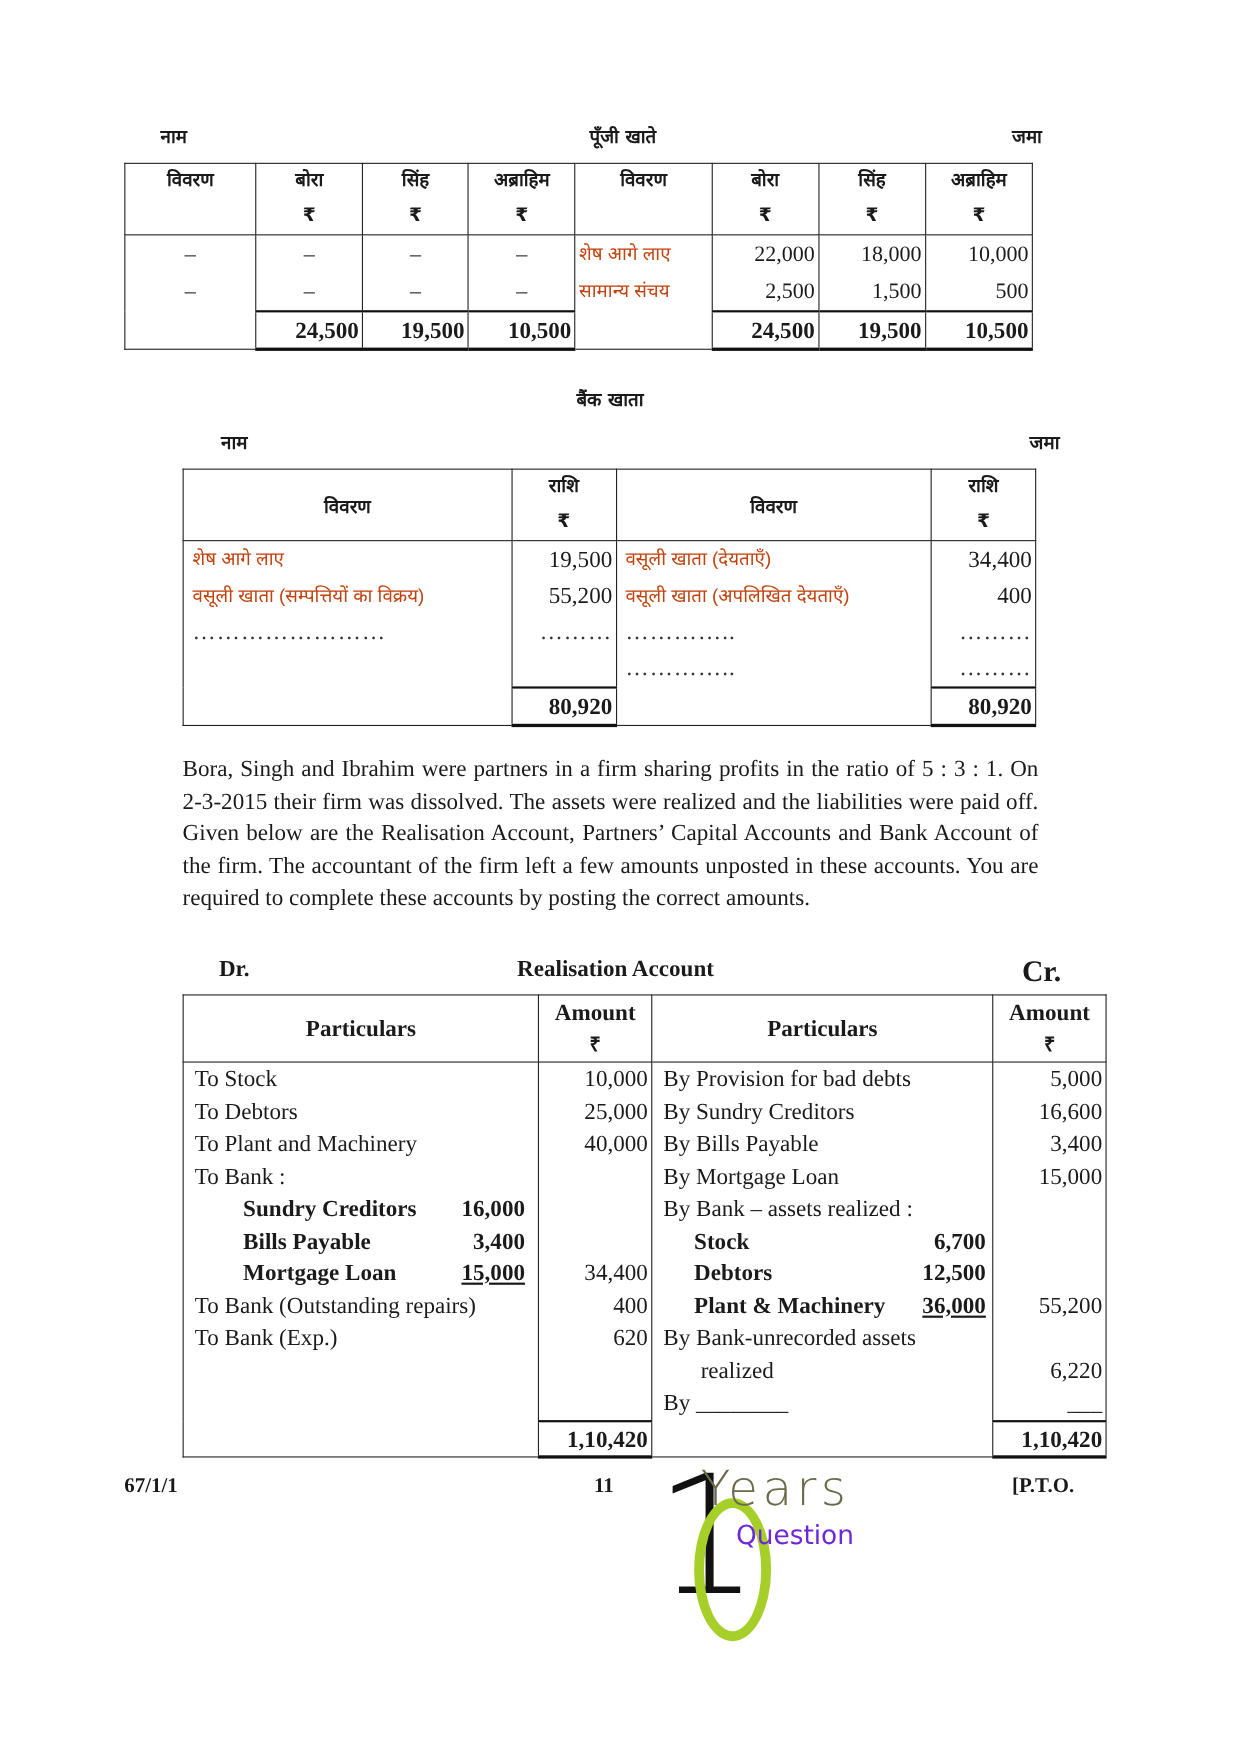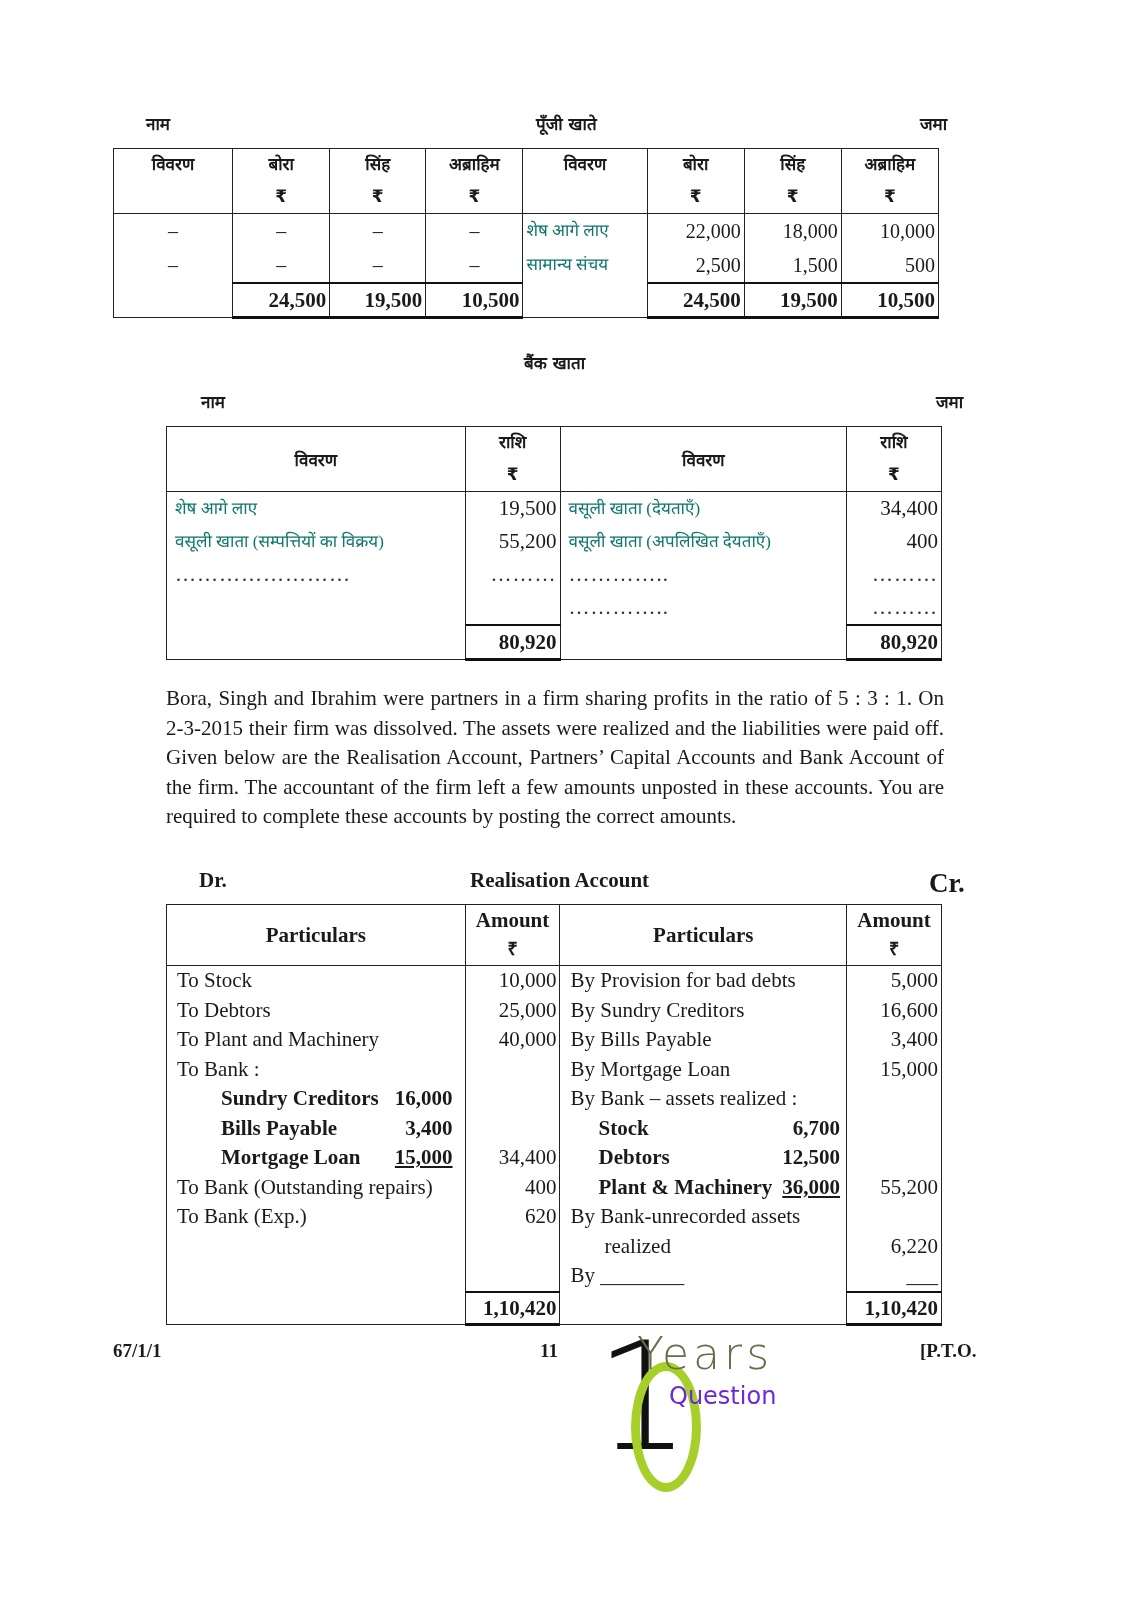--- a/index.html
+++ b/index.html
@@ -20,21 +20,21 @@
   .capital th .l1 { height: 32px; line-height: 30px; }
   .capital th .l2 { height: 30px; line-height: 30px; }
   .capital .body-row td { height: 68px; }
   .capital .total-row td { height: 32px; line-height: 32px; font-weight: bold; font-size: 21px; }
   .capital .row-line { height: 34px; line-height: 34px; }
   .center { text-align: center; }
   .total-top { border-top: 2px solid #111; border-bottom: 3px solid #111; text-align: right; }
   .bank th { font-family: "DejaVu Sans", sans-serif; font-size: 17px; height: 64px; }
   .bank td { font-size: 21px; }
   .line { height: 33px; line-height: 33px; }
-  .deva-text { font-family: Liberation Serif, serif; font-size: 17px; color: #0f766e; }
+  .deva-text { font-family: Liberation Sans, sans-serif; font-size: 17px; color: #c2410c; }
   .para { font-size: 21px; line-height: 29.5px; text-align: justify; }
   .real th { font-size: 21px; font-family: "Liberation Serif", serif; height: 60px; }
   .real td { font-size: 21px; }
   .real .line { height: 29.5px; line-height: 29.5px; }
   .sub { display: flex; justify-content: space-between; padding-left: 44px; padding-right: 12px; font-weight: bold; }
   .u { text-decoration: underline; }
   .dots { letter-spacing: 1px; color: #333; }
   .footer { font-size: 19px; font-weight: bold; }
 </style>
 </head>
@@ -173,21 +173,21 @@
   </tr>
 </tbody>
   </table>
 
 <div class="abs para" style="left:166px;top:684px;width:778px;">Bora, Singh and Ibrahim were partners in a firm sharing profits in the ratio of 5 : 3 : 1. On 2-3-2015 their firm was dissolved. The assets were realized and the liabilities were paid off. Given below are the Realisation Account, Partners’ Capital Accounts and Bank Account of the firm. The accountant of the firm left a few amounts unposted in these accounts. You are required to complete these accounts by posting the correct amounts.</div>
 
 <div class="abs bold" style="left:166px;top:868px;font-size:21px;">Dr.</div>
 <div class="abs bold" style="left:437px;top:868px;font-size:21px;">Realisation Account</div>
 <div class="abs bold" style="left:896px;top:868px;font-size:27px;">Cr.</div>
 
-<table class="real" style="left:166px;top:904px;width:776px;">
+<table class="real" style="left:166px;top:904px;width:840px;">
   <tbody>
       <tr>
     <th style="width:298px;vertical-align:middle;">Particulars</th>
     <th style="width:94px;">
           <div style="height:30px;line-height:30px;">Amount</div>
           <div style="height:28px;line-height:28px;font-size:18px;">₹</div>
         </th>
     <th style="width:286px;vertical-align:middle;">Particulars</th>
     <th style="width:94px;">
           <div style="height:30px;line-height:30px;">Amount</div>

